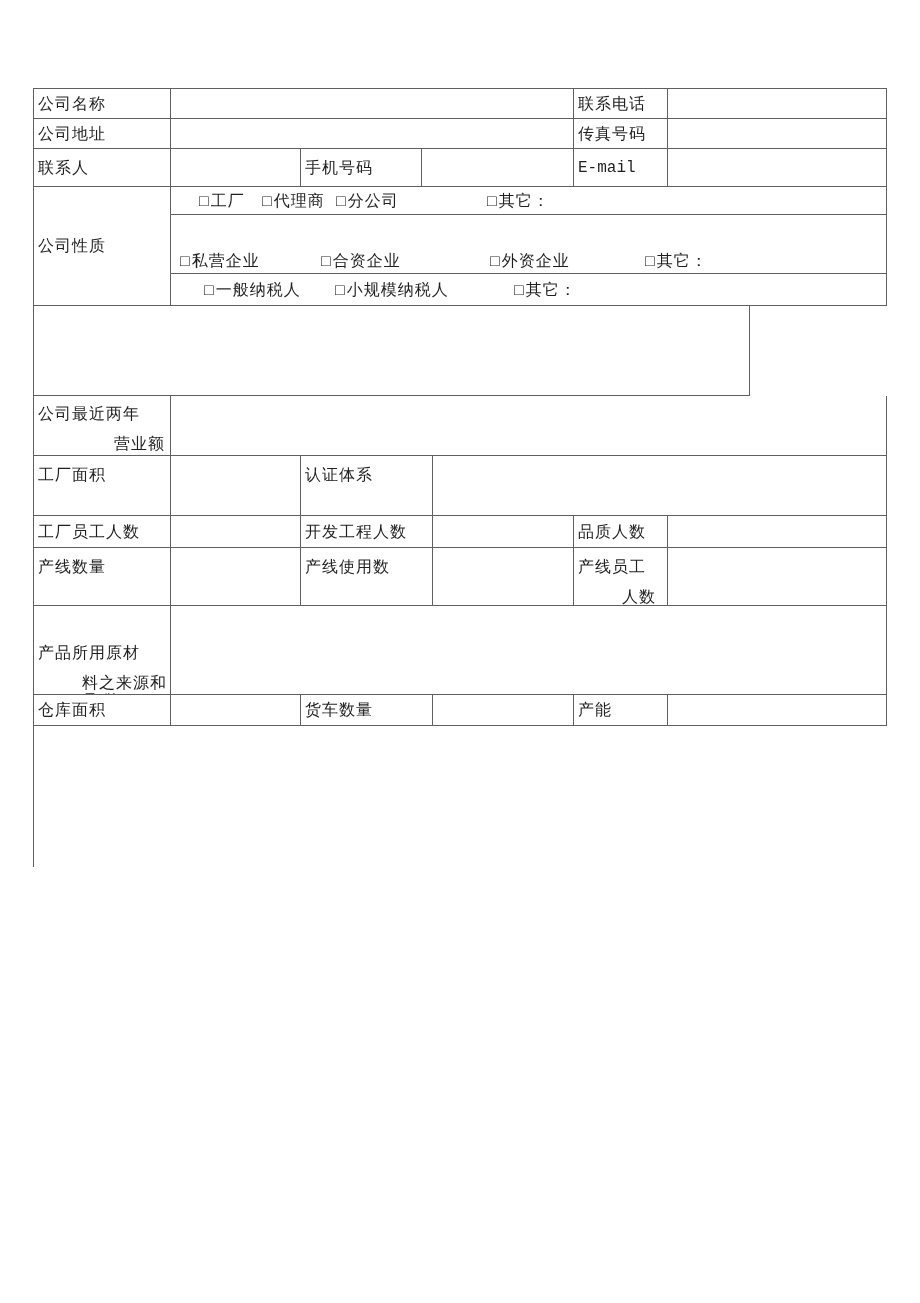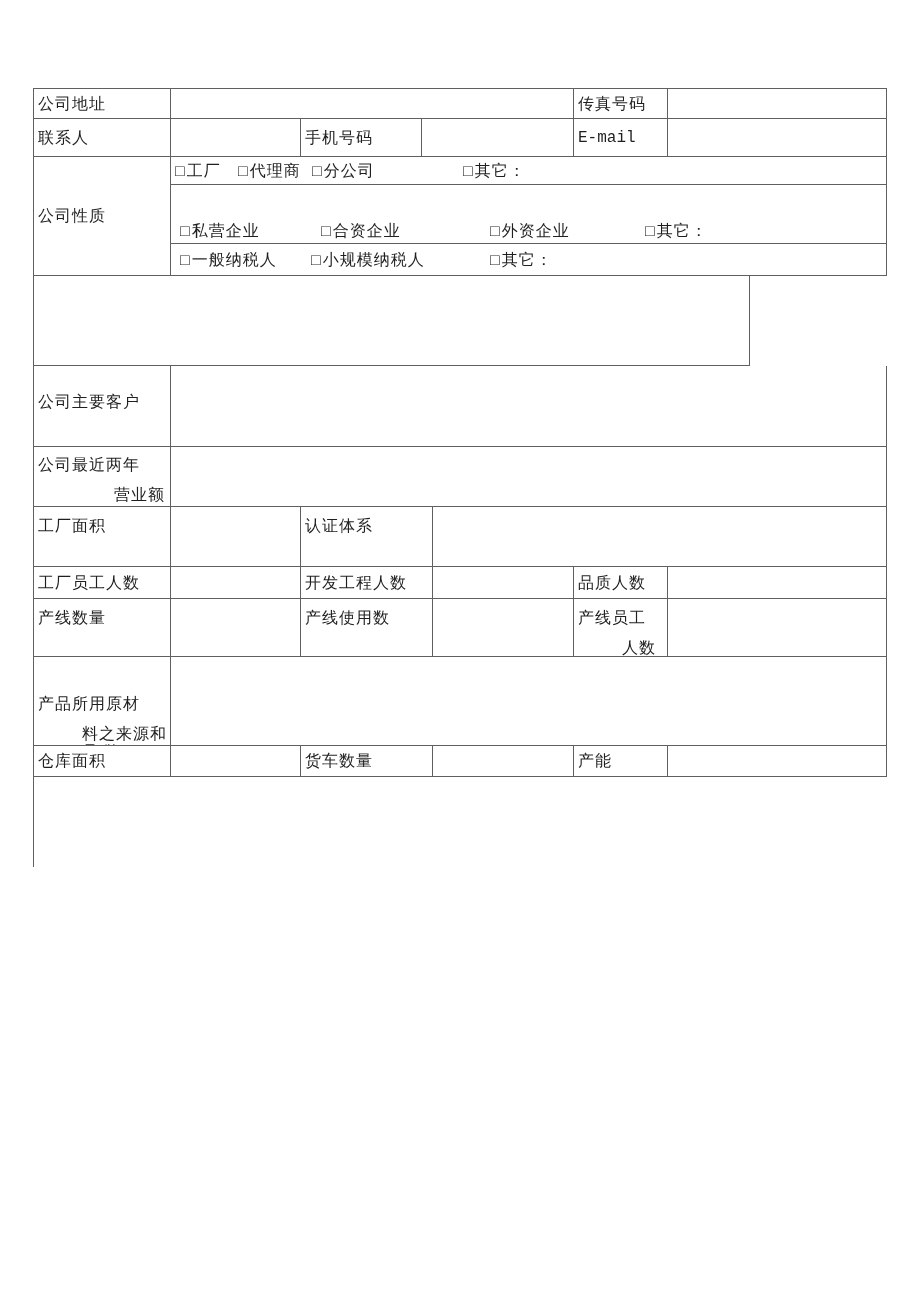--- a/index.html
+++ b/index.html
@@ -39,34 +39,44 @@
   .lc.bottom{justify-content:flex-end;}
   .latin{font-family:"Liberation Mono","DejaVu Sans Mono",monospace;letter-spacing:0;}
   .nature-col{display:flex;flex-direction:column;flex:none;width:716px;}
   .subrow{
     position:relative;
     box-sizing:border-box;
     border-right:1px solid #606060;
     border-bottom:1px solid #606060;
   }
   .cb{position:absolute;white-space:nowrap;}
-  .cb.mid{top:50%;transform:translateY(-50%);}
+  .cb.mid{top:50%;transform:translateY(-50%);margin-left:24px;}
   .cb.low{bottom:3px;}
   .cb-box{margin-right:1px;}
   .ind1{padding-left:22px;}
   .ind2{padding-left:32px;}
   .gap-lines2{margin-top:38px;}
   .gap-lines1{margin-top:12px;margin-left:44px;}
 </style>
 </head>
 <body>
 
 <div class="page">
   <div class="form-table">
 
+    <div class="row" style="height:30px">
+      <div class="cell lc" style="width:137px">
+          <span>公司名称</span>
+        </div>
+      <div class="cell" style="width:403px"></div>
+      <div class="cell lc" style="width:94px">
+          <span>联系电话</span>
+        </div>
+      <div class="cell" style="width:219px"></div>
+    </div>
 
     <div class="row" style="height:30px">
       <div class="cell lc" style="width:137px">
           <span>公司地址</span>
         </div>
       <div class="cell" style="width:403px"></div>
       <div class="cell lc" style="width:94px">
           <span>传真号码</span>
         </div>
       <div class="cell" style="width:219px"></div>
@@ -110,26 +120,20 @@
           <span class="cb mid" style="left:319px"><span class="cb-box">□</span><span>其它：</span></span>
         </div>
       </div>
     </div>
 
 
     <div class="row" style="height:90px">
       <div class="cell" style="width:716px"></div>
     </div>
 
-    <div class="row" style="height:81px">
-      <div class="cell lc top" style="width:137px;padding-top:27px">
-          <span>公司主要客户</span>
-        </div>
-      <div class="cell" style="width:716px"></div>
-    </div>
 
     <div class="row" style="height:60px">
       <div class="cell lc top" style="width:137px;padding-top:9px">
         <div>公司最近两年</div>
         <div class="ind2 gap-lines1">营业额</div>
       </div>
       <div class="cell" style="width:716px"></div>
     </div>
 
     <div class="row" style="height:60px">

